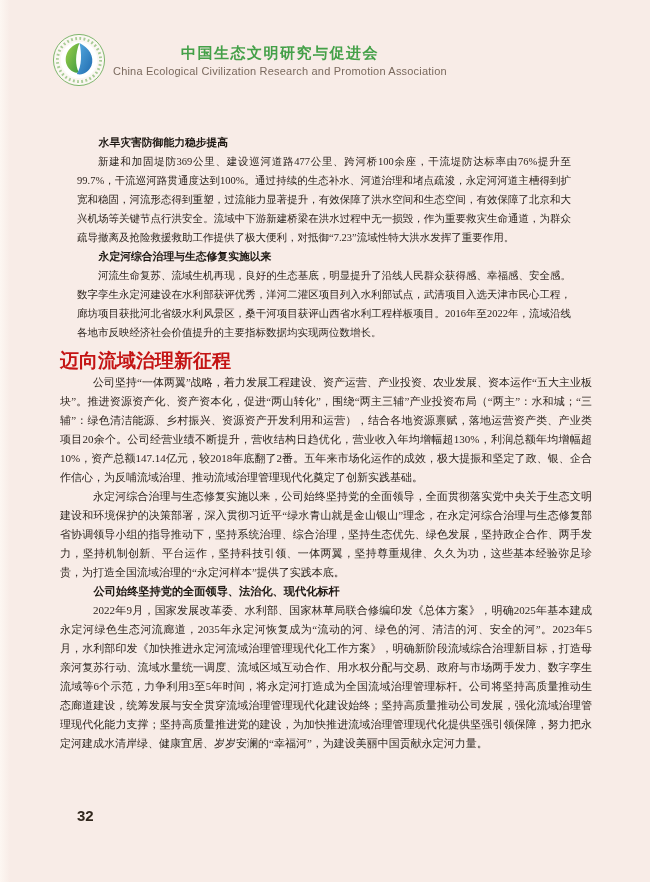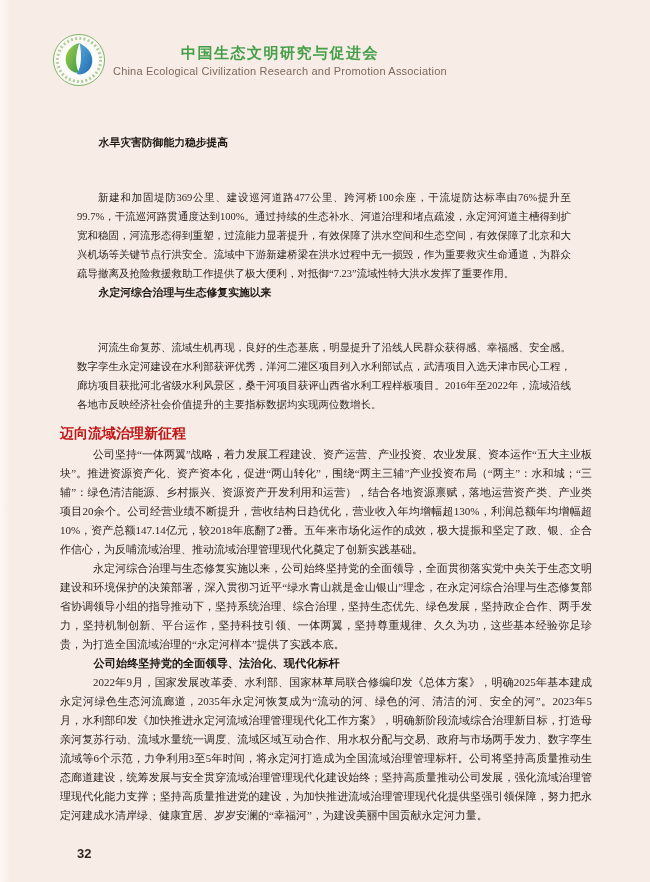--- a/index.html
+++ b/index.html
@@ -56,52 +56,52 @@
     text-align:justify;
   }
   .upper-block h3{
     font-family:"Liberation Sans","DejaVu Sans",sans-serif;
     font-size:10.8px;
     font-weight:bold;
     color:var(--heading-text);
     line-height:19px;
     text-indent:2em;
   }
-  .upper-block p{text-indent:2em;margin-top:36px;}
+  .upper-block p{text-indent:2em;}
 
   .chapter-block{
     margin:9px 58px 0 60px;
     font-size:11px;
     line-height:19px;
     text-align:justify;
   }
   .chapter-title{
     font-family:"Liberation Sans","DejaVu Sans",sans-serif;
-    font-size:14px;
+    font-size:19px;
     font-weight:bold;
     color:var(--chapter-red);
     line-height:20px;
     margin-bottom:2px;
   }
   .chapter-block h3{
     font-family:"Liberation Sans","DejaVu Sans",sans-serif;
     font-size:11.2px;
     font-weight:bold;
     color:var(--heading-text);
     line-height:19px;
     text-indent:3em;
   }
   .chapter-block p{text-indent:3em;}
 
   .page-number{
     position:absolute;
     left:77px;
-    top:846px;
+    top:807px;
     font-family:"Liberation Sans","DejaVu Sans",sans-serif;
-    font-size:13px;
+    font-size:15px;
     font-weight:bold;
     color:#32281e;
   }
 </style>
 </head>
 <body>
 
 <div class="page">
 
   <header class="header">

